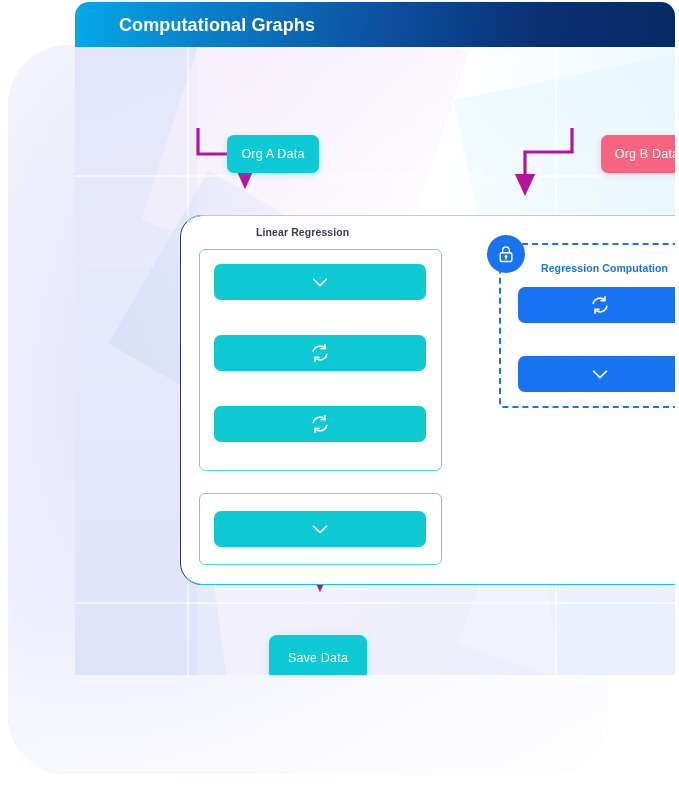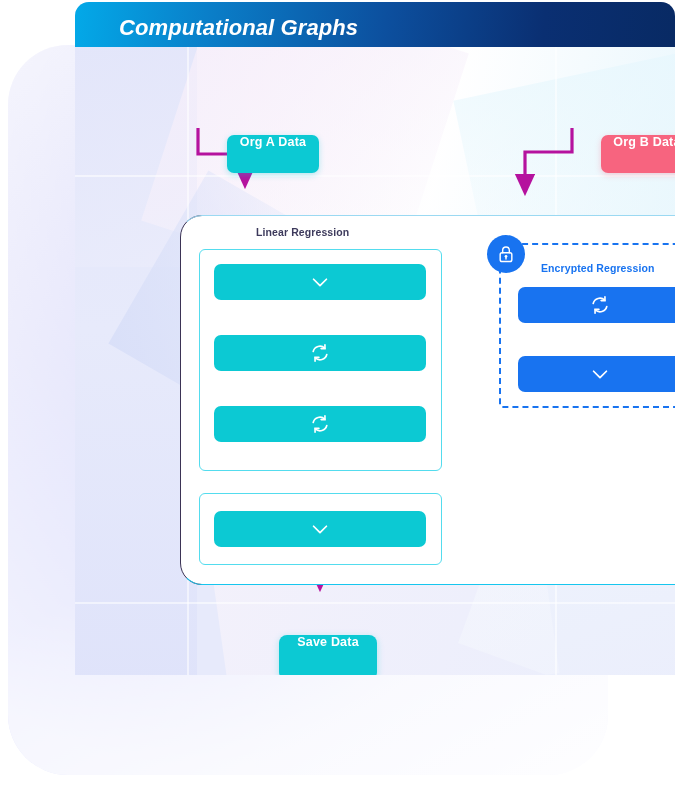--- a/index.html
+++ b/index.html
@@ -65,25 +65,24 @@
     left: 0; top: 0;
     width: 600px;
     height: 45px;
     background: linear-gradient(95deg, #03a9e8 0%, #0a7fc9 22%, #0c4f9e 52%, #0a2f72 78%, #082a64 100%);
   }
   .card-title {
     position: absolute;
     left: 44px;
     top: 13px;
     color: #ffffff;
-    font-size: 22px;
+    font-size: 18px;
     font-weight: bold;
     letter-spacing: 0.1px;
     white-space: nowrap;
-    font-style: italic;
   }
 
   .card-body {
     position: absolute;
     left: 0;
     top: 45px;
     width: 600px;
     height: 628px;
     background: #e7eafb;
     overflow: hidden;
@@ -132,39 +131,40 @@
   .gl-v2 { left: 480px; top: 0; width: 2px; height: 628px; }
   .gl-h1 { left: 0; top: 555px; width: 600px; height: 2px; }
   .gl-h2 { left: 0; top: 128px; width: 600px; height: 2px; }
 
   
   .node {
     position: absolute;
     border-radius: 7px;
     color: #ffffff;
     font-size: 12.5px;
-    font-weight: bold;
+    font-weight: normal;
     display: flex;
+    align-items: center;
     justify-content: center;
     letter-spacing: 0.2px;
   }
   .node-org-a {
     left: 152px; top: 88px;
     width: 92px; height: 38px;
     background: #0cc9d3;
     box-shadow: 0 2px 6px rgba(12,201,211,0.30);
   }
   .node-org-b {
     left: 526px; top: 88px;
     width: 92px; height: 38px;
     background: #f7647f;
     box-shadow: 0 2px 6px rgba(247,100,127,0.30);
   }
   .node-save {
-    left: 204px; top: 588px;
+    left: 194px; top: 588px;
     width: 98px; height: 45px;
     background: #0cc9d3;
     border-radius: 8px;
     box-shadow: 0 2px 7px rgba(12,201,211,0.30);
   }
 
   
   .panel {
     position: absolute;
     left: 105px;
@@ -372,21 +372,21 @@
 
       <div class="subpanel sub-lower"></div>
 
       <div class="bar bar-cyan bar-a4">
         <svg class="bar-icon" viewBox="0 0 24 24" fill="none" stroke="#ffffff" stroke-width="1.9" stroke-linecap="round" stroke-linejoin="round">
           <polyline points="5,9 12,16 19,9"></polyline>
         </svg>
       </div>
 
       <div class="enc-box"></div>
-      <div class="enc-label">Encrypted Regression</div>
+      <div class="enc-label">Regression Computation</div>
 
       <div class="lock-badge">
         <svg width="20" height="20" viewBox="0 0 24 24" fill="none" stroke="#ffffff" stroke-width="1.7">
           <rect x="5" y="10.5" width="14" height="10.5" rx="2.2" fill="none"></rect>
           <path d="M8 10.5 V7.6 a4 4 0 0 1 8 0 V10.5" fill="none" stroke-linecap="round"></path>
           <circle cx="12" cy="14.8" r="1.6" fill="#ffffff" stroke="none"></circle>
           <line x1="12" y1="15.6" x2="12" y2="18" stroke-linecap="round"></line>
         </svg>
       </div>
 

